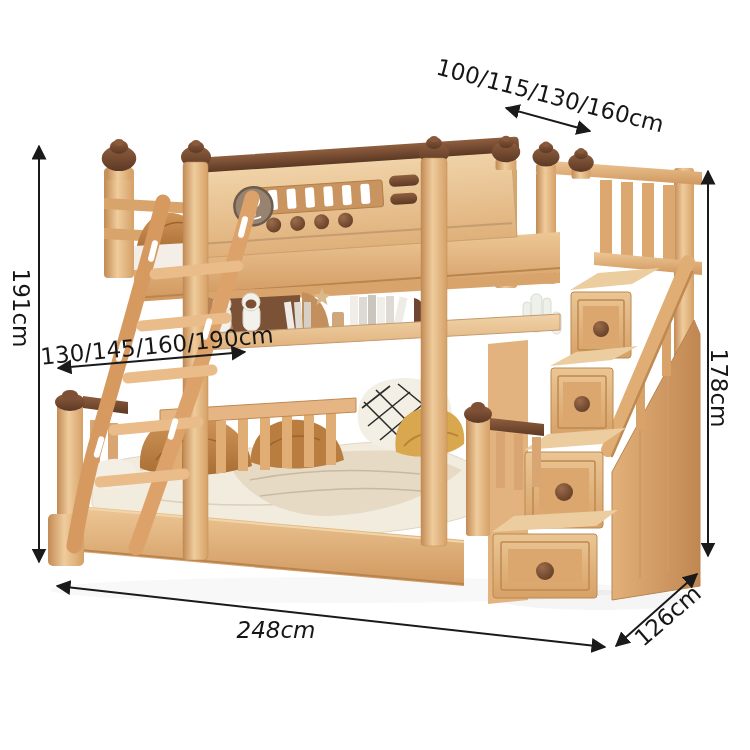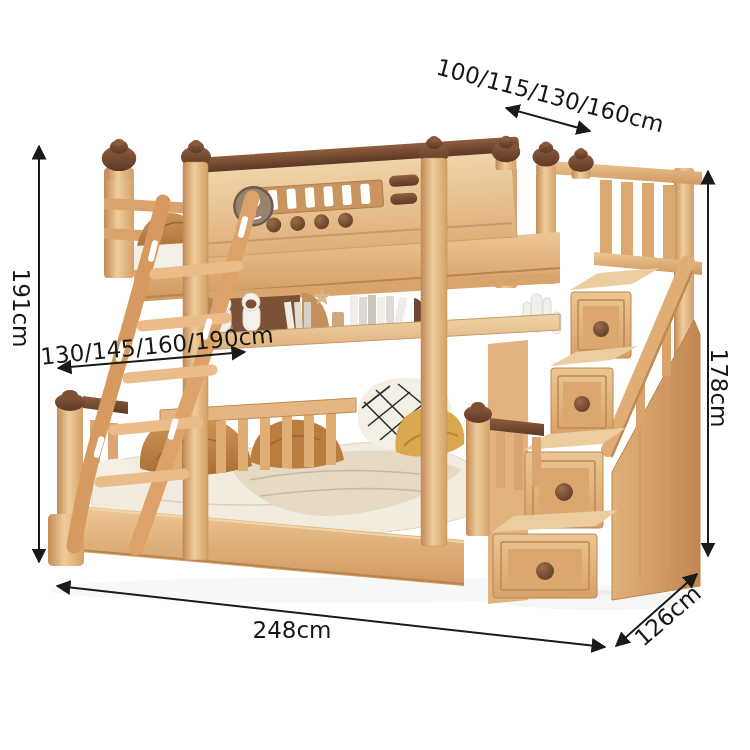--- a/index.html
+++ b/index.html
@@ -9,21 +9,21 @@
   }
   #stage svg{position:absolute;left:0;top:0;}
   .dim-label{
     position:absolute;white-space:nowrap;color:#161616;font-size:23px;
     transform-origin:center center;line-height:1;
   }
   .r-top   {left:550px;top:96px; transform:translate(-50%,-50%) rotate(14.5deg);}
   .r-left  {left:20px; top:308px;transform:translate(-50%,-50%) rotate(90deg);}
   .r-inner {left:157px;top:346px;transform:translate(-50%,-50%) rotate(-5.5deg);}
   .r-right {left:718px;top:388px;transform:translate(-50%,-50%) rotate(90deg);}
-  .r-bottom{left:292px;top:630px;transform:translate(-50%,-50%);}
+  .r-bottom{left:276px;top:630px;transform:translate(-50%,-50%);font-style:italic;}
   .r-depth {left:668px;top:616px;transform:translate(-50%,-50%) rotate(-41deg);}
 </style>
 </head>
 <body>
 
 <div id="stage">
 
 <svg width="750" height="750" viewBox="0 0 750 750">
   <defs>
     <linearGradient id="gPost" x1="0" y1="0" x2="1" y2="0">

